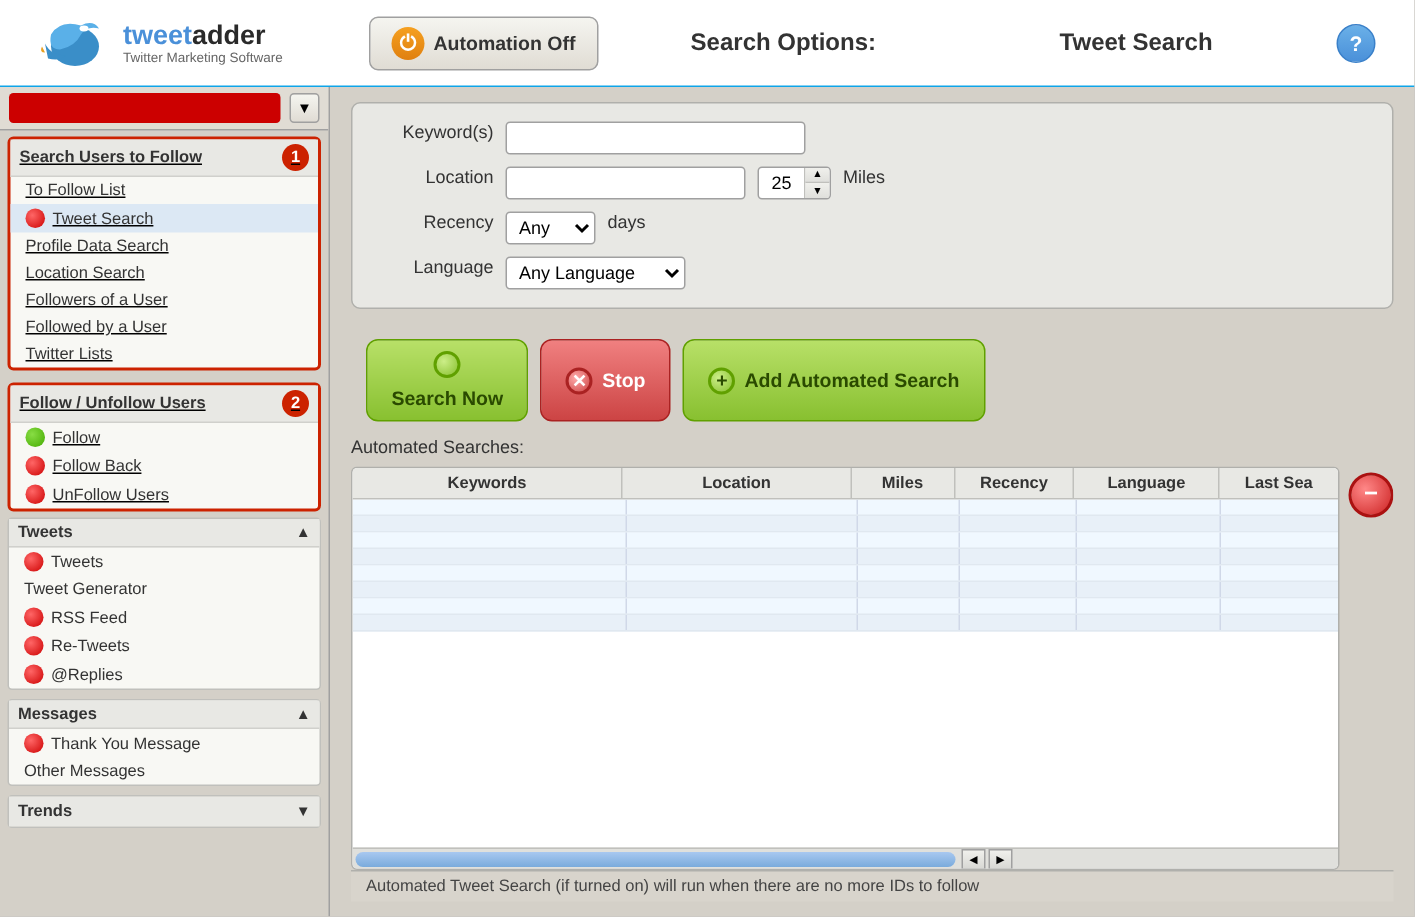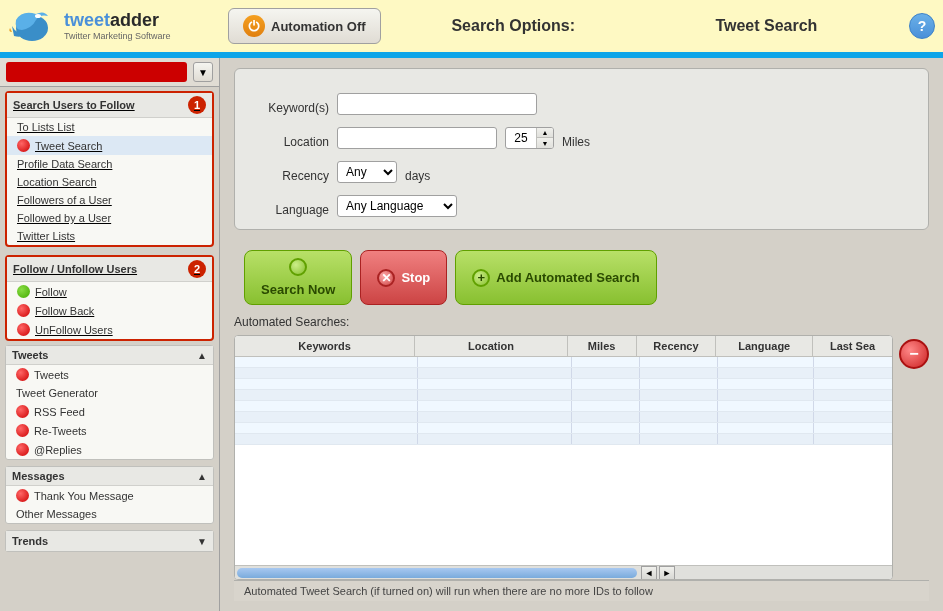--- a/index.html
+++ b/index.html
@@ -15,23 +15,23 @@
       display: flex;
       flex-direction: column;
       width: 943px;
       height: 611px;
       background: #d4d0c8;
     }
     
     .header {
       display: flex;
       align-items: center;
-      background: #fef9c3;
-      border-bottom: 6px solid #0ea5e9;
-      padding: 6px 8px;
+      background: #ffffff;
+      border-bottom: 1px solid #0ea5e9;
+      padding: 6px 26px;
       height: 58px;
     }
     .logo-area {
       display: flex;
       align-items: center;
       gap: 8px;
       width: 220px;
     }
     .logo-bird {
       width: 48px;
@@ -249,24 +249,23 @@
     }
     .search-form {
       background: #e8e8e4;
       border: 1px solid #b0b0ac;
       border-radius: 6px;
       padding: 12px 14px;
       margin-bottom: 10px;
     }
     .form-row {
       display: flex;
-      align-items: flex-end;
+      align-items: flex-start;
       margin-bottom: 8px;
       gap: 8px;
-      margin-top: 12px;
     }
     .form-row:last-child { margin-bottom: 0; }
     .form-label {
       width: 80px;
       font-size: 12px;
       color: #333;
       text-align: right;
       flex-shrink: 0;
     }
     .form-input {
@@ -583,21 +582,21 @@
           <span>▼</span>
         </div>
       </div>
 
       <div class="section-box">
         <div class="section-header">
           <span>Search Users to Follow</span>
           <div class="section-badge">1</div>
         </div>
         <div class="section-item">
-          <span>To Lists List</span>
+          <span>To Follow List</span>
         </div>
         <div class="section-item active">
           <div class="icon-red-circle"></div>
           <span>Tweet Search</span>
         </div>
         <div class="section-item">
           <span>Profile Data Search</span>
         </div>
         <div class="section-item">
           <span>Location Search</span>

